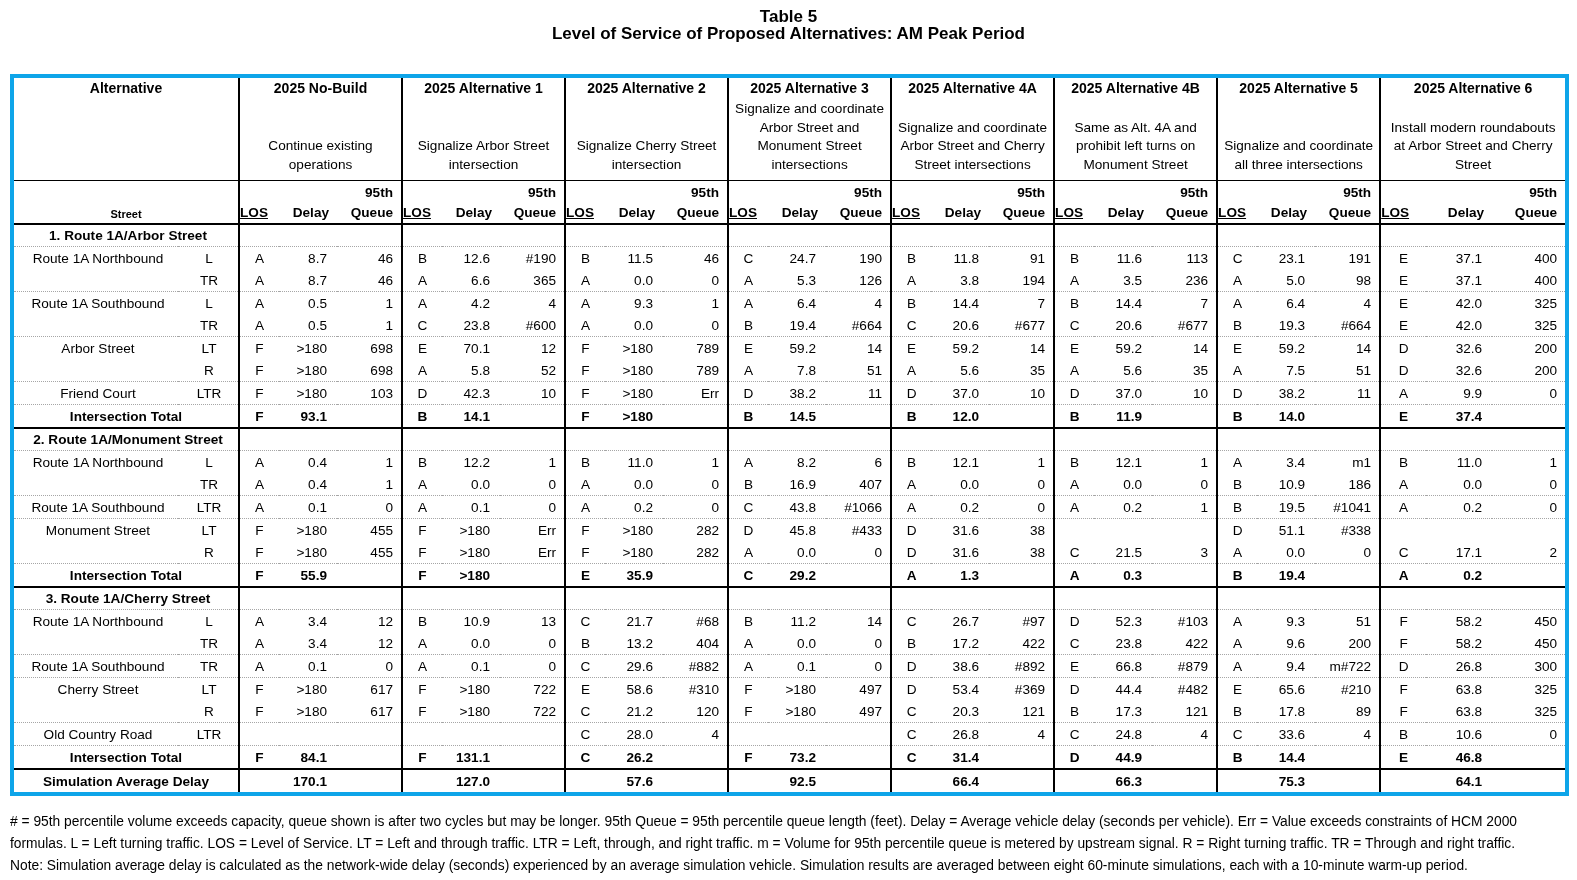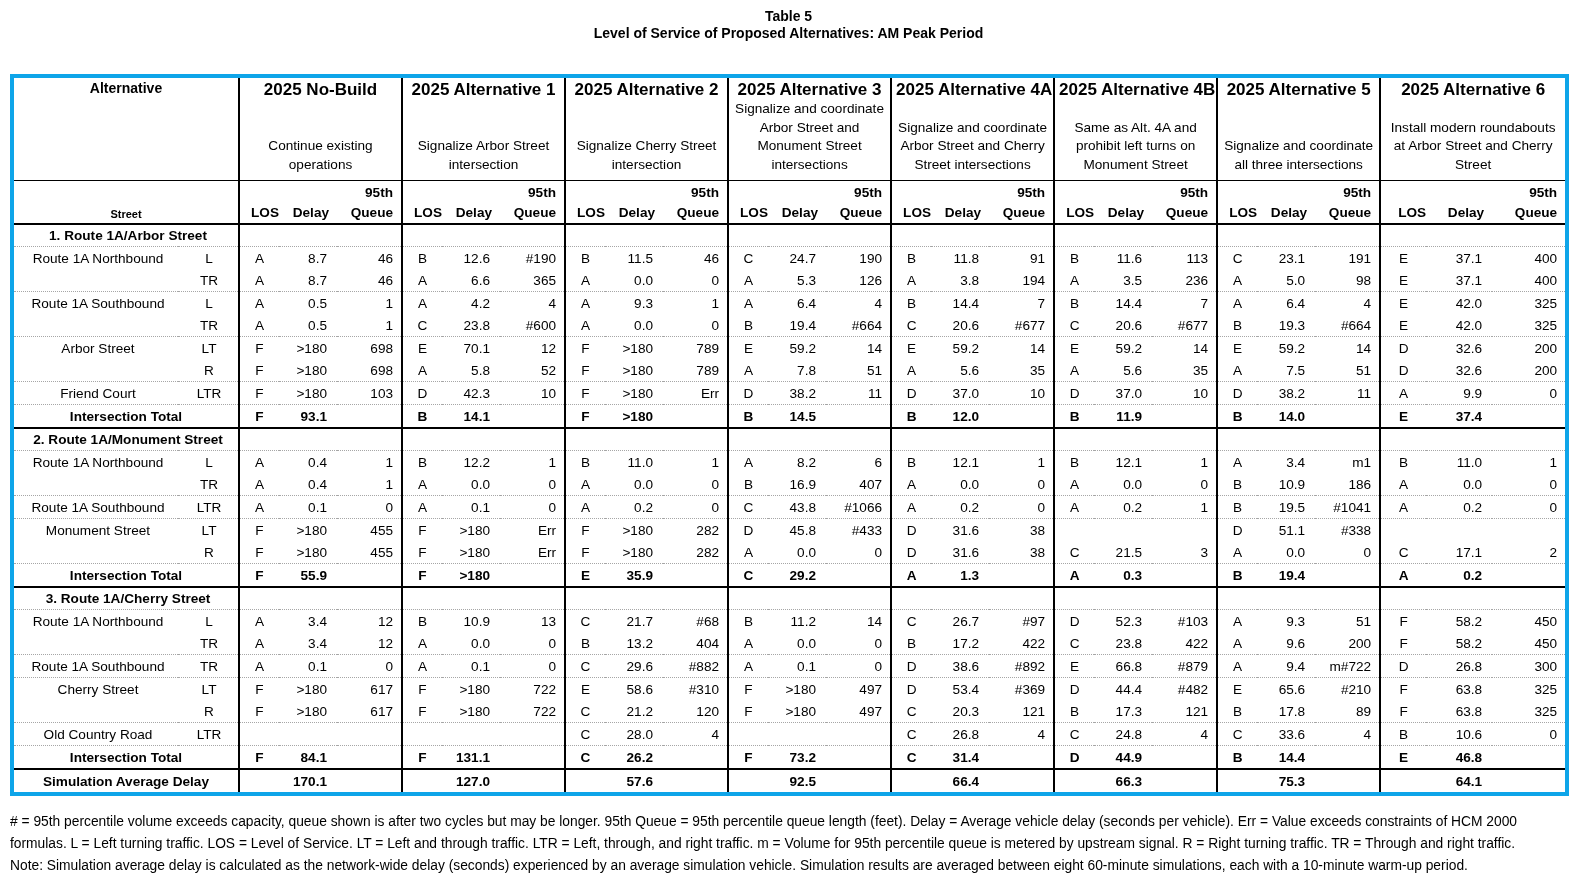--- a/index.html
+++ b/index.html
@@ -1,36 +1,36 @@
 <!DOCTYPE html>
 <html><head>
 <meta charset="utf-8">
 <style>
   html,body{margin:0;padding:0;background:#fff;color:#000;}
   body{width:1577px;height:880px;overflow:hidden;font-family:"Liberation Sans",sans-serif;}
   .page{box-sizing:border-box;width:1577px;height:880px;padding:8px 10px 0 10px;}
-  .title-block{text-align:center;font-weight:bold;font-size:14px;line-height:17px;}
+  .title-block{text-align:center;font-weight:bold;font-size:17px;line-height:17px;}
   table.los{border-collapse:collapse;table-layout:fixed;width:1557px;margin-top:32px;
             border:4px solid #0ea5e9;font-size:13.6px;}
   td{padding:0;margin:0;overflow:hidden;white-space:nowrap;vertical-align:middle;}
   
   td.gl{border-left:2px solid #000;}
   
   tr.hdr1 td{height:98px;vertical-align:top;}
   .alt-label{font-weight:bold;font-size:14px;padding:2px 4px;}
   .hcell{display:flex;flex-direction:column;justify-content:space-between;height:94px;padding:2px 4px;}
-  .alt-name{font-weight:bold;font-size:17px;}
+  .alt-name{font-weight:bold;font-size:14px;}
   .alt-desc{white-space:normal;font-size:13.6px;line-height:18.5px;}
   
   tr.hdr2a td{border-top:1px solid #000;height:19px;}
   tr.hdr2b td{height:20px;}
   .street-label{font-weight:bold;font-size:11px;vertical-align:bottom;padding:0 4px 3px 4px;}
   .q95{font-weight:bold;text-align:right;padding-right:8px;vertical-align:bottom;}
   .sub{font-weight:bold;vertical-align:bottom;padding-bottom:3px;}
-  .sub-los{text-align:right;}
+  .sub-los{text-align:left;text-decoration:underline;}
   .sub-delay{text-align:right;padding-right:8px;}
   .sub-queue{text-align:right;padding-right:8px;}
   
   tr.sec td{border-top:2px solid #000;height:21px;}
   .sec-title{font-weight:bold;padding-left:4px;}
   
   tr.datarow td,tr.total td{height:22px;}
   tr.datarow.sep td,tr.total td{border-top:1px dotted #a6a6a6;}
   .street{padding-left:4px;}
   .turn{padding-left:2px;}

